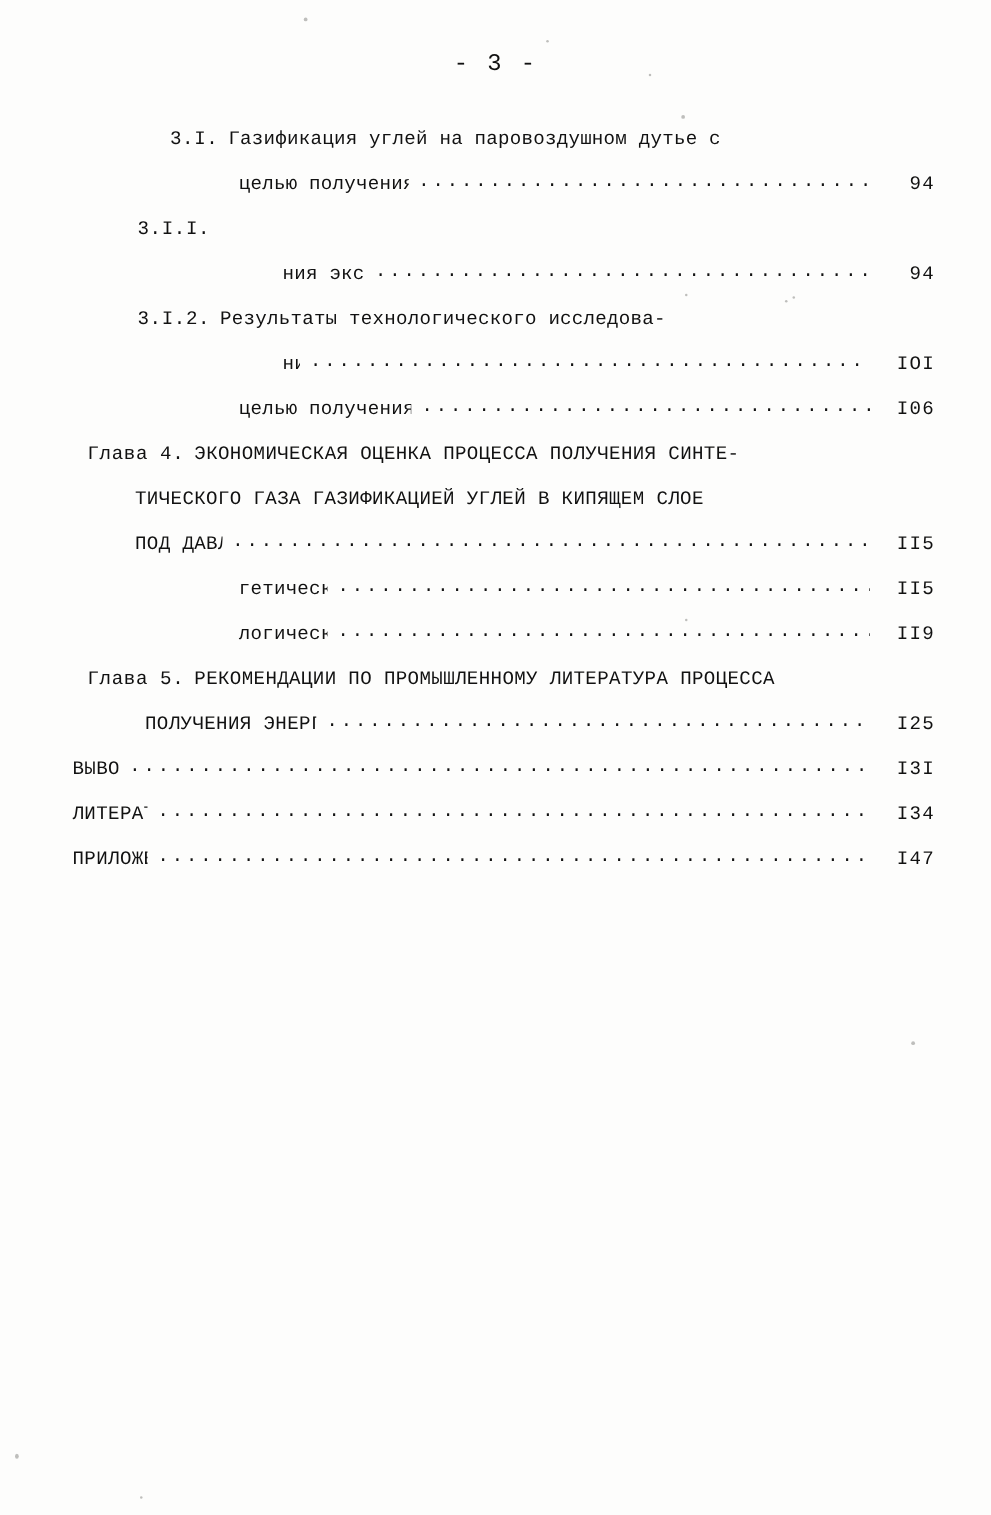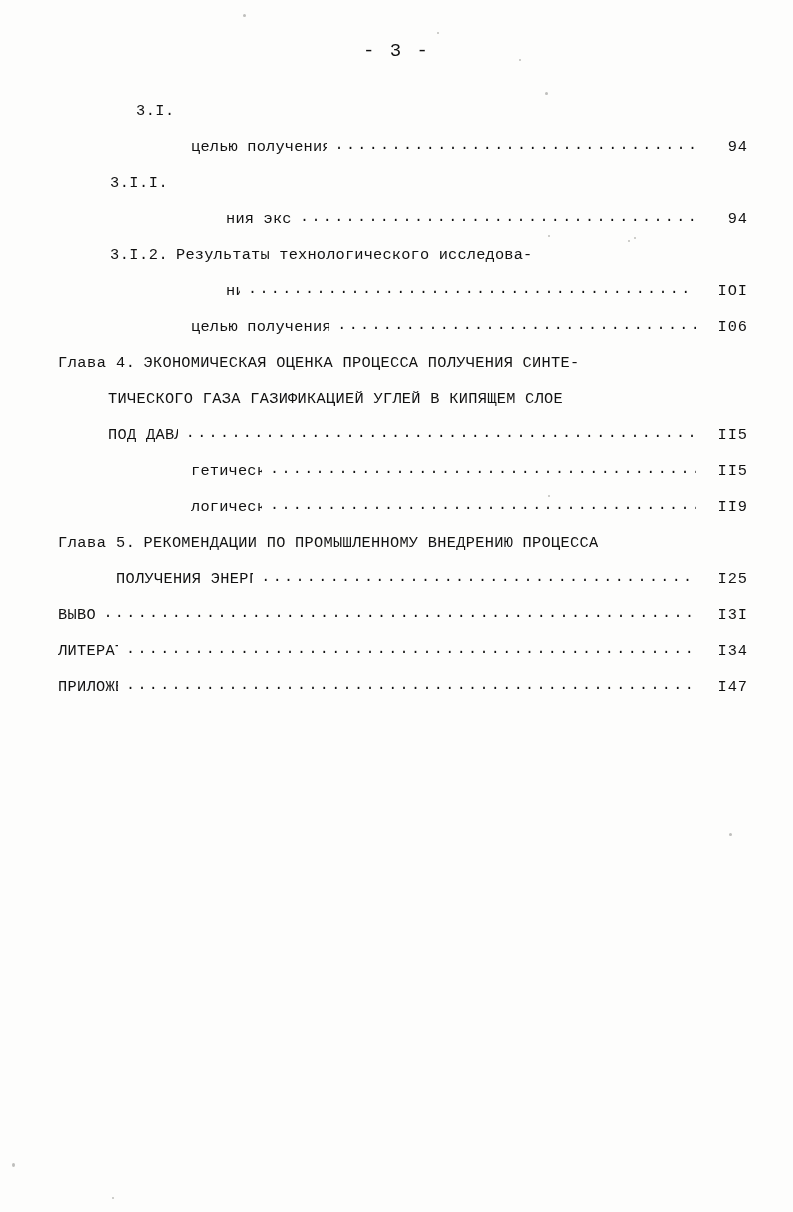--- a/index.html
+++ b/index.html
@@ -73,21 +73,21 @@
     color: #121212;
   }
   .pg {
     flex: 0 0 46px;
     text-align: right;
     letter-spacing: 1px;
   }
   .pg.empty { visibility: hidden; }
 
   
-  .lvl-chapter { margin-left: 0px; }
+  .lvl-chapter { margin-left: 12px; }
   .lvl-1 { margin-left: 78px; }
   .lvl-2 { margin-left: 52px; }
   .lvl-flat { margin-left: 0px; }
 
   
   .cont-1 { margin-left: 133px; }
   .cont-2 { margin-left: 168px; }
   .cont-ch { margin-left: 50px; }
   .cont-ch5 { margin-left: 58px; }
 
@@ -106,20 +106,21 @@
 <body>
 
 <div class="page">
 
   <div class="page-number">- 3 -</div>
 
   <div class="toc" id="toc-root">
       <div class="entry lvl-1">
         <div class="label-wrap">
           <span class="num">3.I.</span>
+          <span class="txt">Газификация углей на паровоздушном дутье с</span>
         </div>
         <span class="dots"></span>
         <span class="pg empty"></span>
       </div>
       <div class="entry cont-1">
         <div class="label-wrap">
           <span class="txt">целью получения энергетического газа</span>
         </div>
         <span class="dots">...............................................................................</span>
         <span class="pg">94</span>
@@ -192,21 +193,21 @@
       <div class="entry cont-1">
         <div class="label-wrap">
           <span class="txt">логического газа</span>
         </div>
         <span class="dots">...............................................................................</span>
         <span class="pg">II9</span>
       </div>
       <div class="entry lvl-chapter">
         <div class="label-wrap">
           <span class="num">Глава 5.</span>
-          <span class="txt caps">РЕКОМЕНДАЦИИ ПО ПРОМЫШЛЕННОМУ ВНЕДРЕНИЮ ПРОЦЕССА</span>
+          <span class="txt caps">РЕКОМЕНДАЦИИ ПО ПРОМЫШЛЕННОМУ ЛИТЕРАТУРА ПРОЦЕССА</span>
         </div>
         <span class="dots"></span>
         <span class="pg empty"></span>
       </div>
       <div class="entry cont-ch5">
         <div class="label-wrap">
           <span class="txt caps">ПОЛУЧЕНИЯ ЭНЕРГЕТИЧЕСКОГО ГАЗА</span>
         </div>
         <span class="dots">...............................................................................</span>
         <span class="pg">I25</span>

